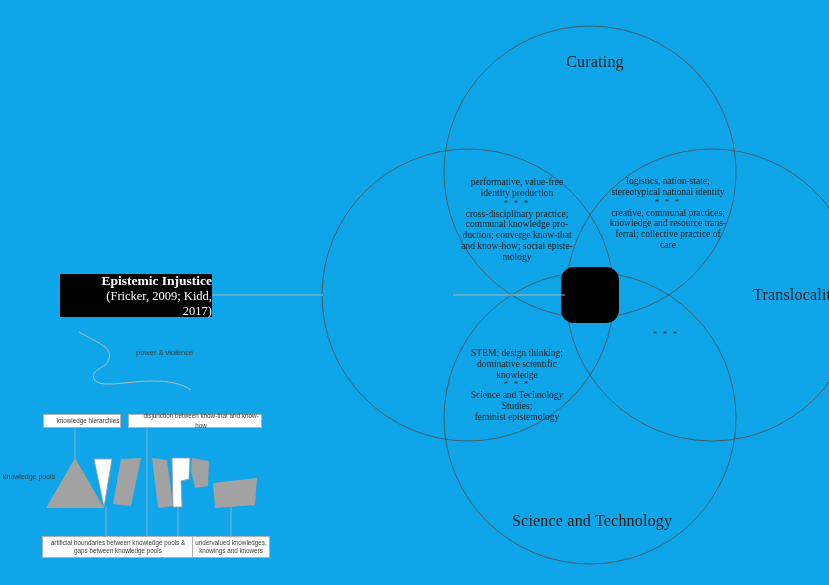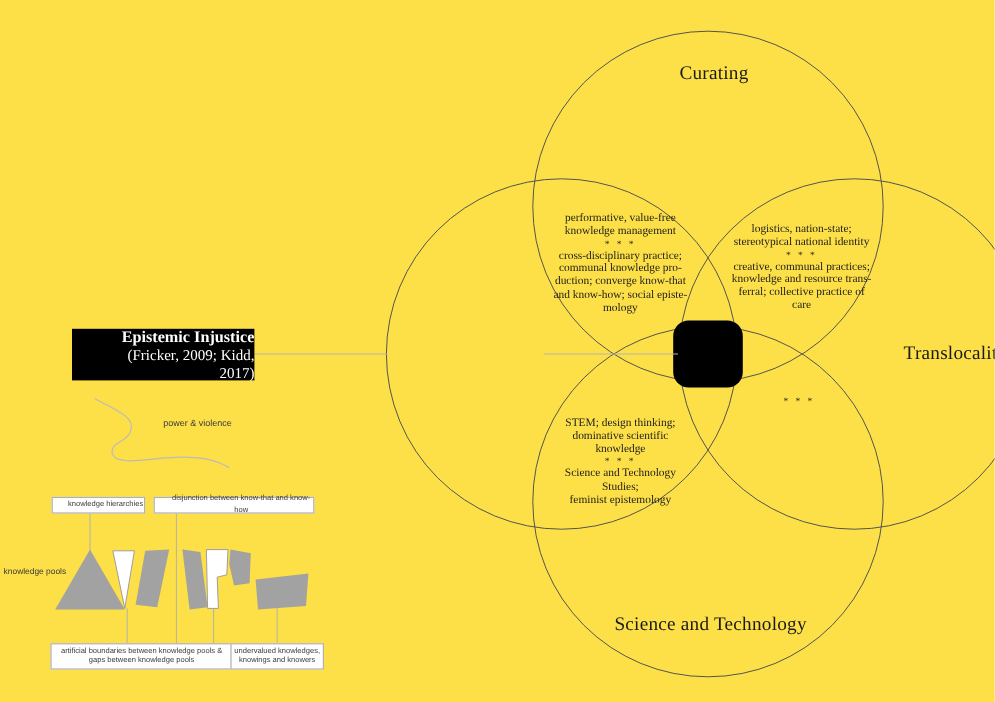--- a/index.html
+++ b/index.html
@@ -1,17 +1,17 @@
 <!DOCTYPE html>
 <html><head>
 <meta charset="utf-8">
 <style>
   html,body{margin:0;padding:0;background:#fff;}
   .canvas{
-    position:relative;width:829px;height:585px;background:#fde047;
+    position:relative;width:829px;height:585px;background:#0ea5e9;
     overflow:hidden;font-family:"Liberation Serif", serif;color:#111;
   }
   .canvas svg{position:absolute;left:0;top:0;}
   
   .vlabel{
     position:absolute;font-size:16px;letter-spacing:.2px;color:#1a1a1a;
     text-align:center;white-space:nowrap;
   }
   
   .lens{position:absolute;text-align:center;color:#1c1c1c;}
@@ -71,30 +71,30 @@
     <polygon points="192,458 209,461 208,486 195,488 191,470" fill="#a2a2a2"></polygon>
     <polygon points="213,483 257,478 255,505 215,508" fill="#a2a2a2"></polygon>
   </svg>
 
   <div class="vlabel" style="left:530px;top:53px;width:130px">Curating</div>
   <div class="vlabel" style="left:753px;top:286px;width:120px;text-align:left">Translocality</div>
   <div class="vlabel" style="left:512px;top:512px;width:160px">Science and Technology</div>
 
   <div class="lens" style="left:442px;top:177px;width:150px">
     <div class="lens-upper">performative, value-free
-knowledge management</div>
+identity production</div>
     <div class="lens-sep">* * *</div>
     <div class="lens-lower">cross-disciplinary practice;
 communal knowledge pro-
 duction; converge know-that
 and know-how; social episte-
 mology</div>
   </div>
 
-  <div class="lens" style="left:593px;top:186px;width:150px">
+  <div class="lens" style="left:593px;top:176px;width:150px">
     <div class="lens-upper">logistics, nation-state;
 stereotypical national identity</div>
     <div class="lens-sep">* * *</div>
     <div class="lens-lower">creative, communal practices;
 knowledge and resource trans-
 ferral; collective practice of
 care</div>
   </div>
 
   <div class="lens" style="left:442px;top:348px;width:150px">

